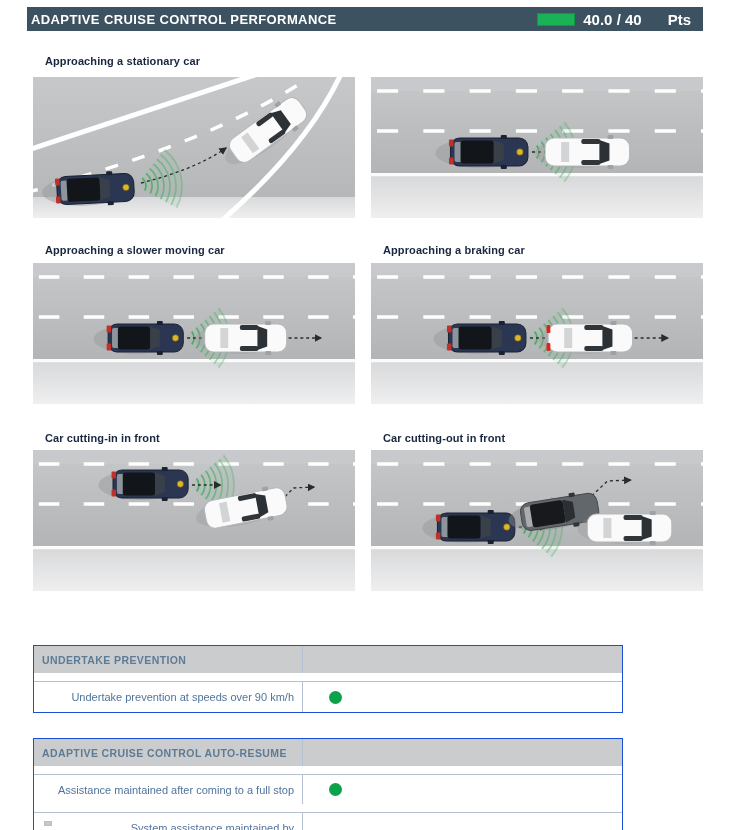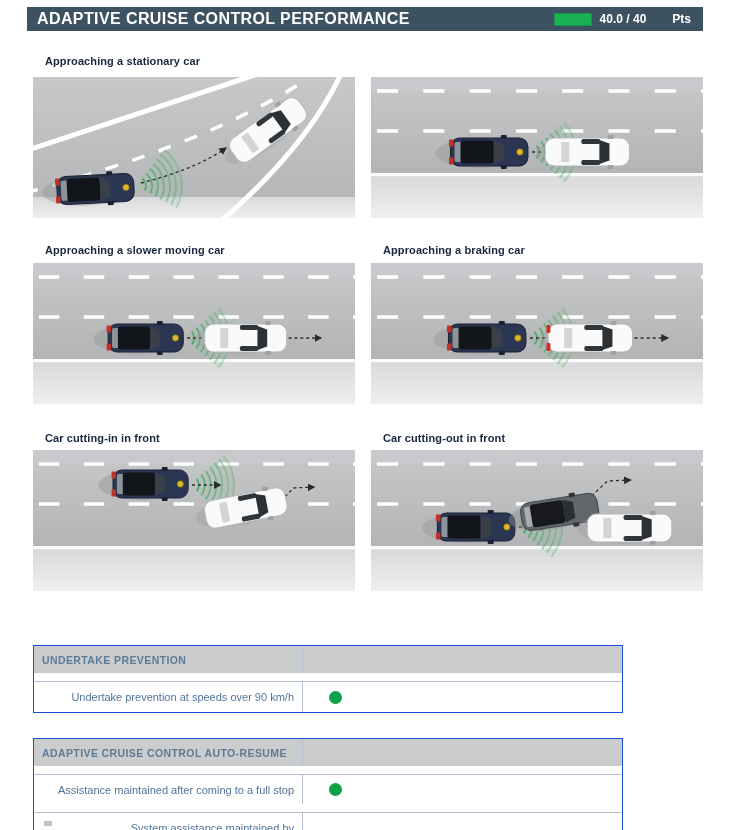--- a/index.html
+++ b/index.html
@@ -2,22 +2,22 @@
 <html><head>
 <meta charset="utf-8">
 <style>
   html,body{margin:0;padding:0;background:#fff;}
   body{font-family:"Liberation Sans", sans-serif; -webkit-font-smoothing:antialiased;}
   #page{position:relative;width:730px;height:830px;background:#fff;overflow:hidden;}
 
   
   .hdr{position:absolute;left:27px;top:7px;width:676px;height:24px;background:#3d5261;
        display:flex;align-items:center;color:#fff;}
-  .hdr-title{font-size:16px;font-weight:bold;letter-spacing:.4px;padding-left:10px;flex:1;}
-  .hdr-score{display:flex;align-items:center;gap:8px;padding-right:12px;font-size:12px;font-weight:bold;}
+  .hdr-title{font-size:13px;font-weight:bold;letter-spacing:.4px;padding-left:4px;flex:1;}
+  .hdr-score{display:flex;align-items:center;gap:8px;padding-right:12px;font-size:15px;font-weight:bold;}
   .badge{width:38px;height:13px;background:#19b254;border:1px solid #0f9746;box-sizing:border-box;}
   .pts{margin-left:18px;}
 
   
   .scene-title{position:absolute;font-size:11px;font-weight:bold;color:#18273f;letter-spacing:.1px;margin-left:12px;}
 
   .scene{position:absolute;}
   .scene svg{display:block;}
 
   

